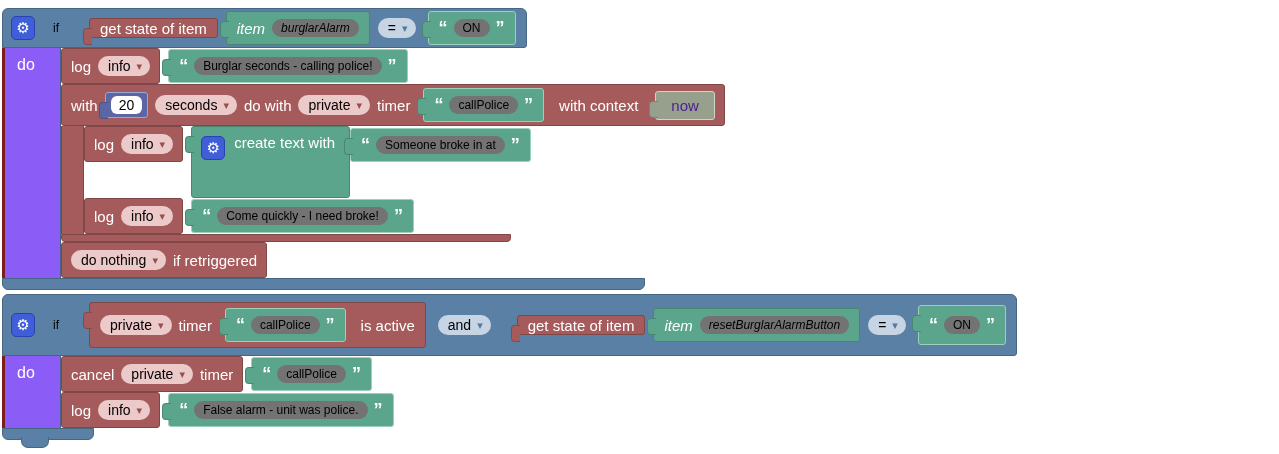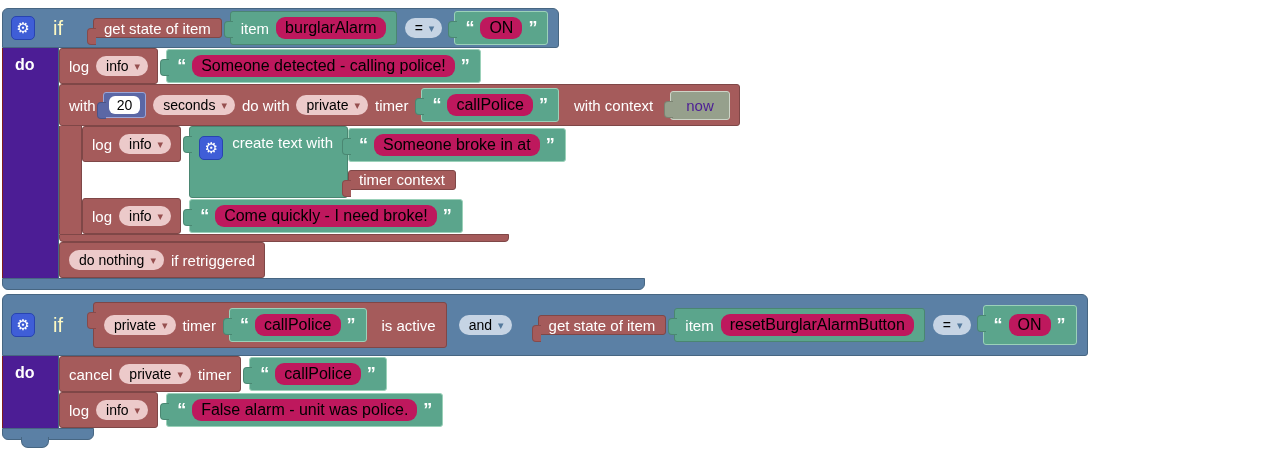--- a/index.html
+++ b/index.html
@@ -11,22 +11,22 @@
   
   .hdr{
     display:flex;align-items:center;background:#5b80a5;
     border:1px solid #476682;border-radius:6px 6px 3px 0;
     width:fit-content;box-sizing:border-box;padding-right:10px;
   }
   .hdr1{height:40px}
   .hdr2{height:62px}
   .mid{display:flex;align-items:stretch}
   .spine{
-    width:55px;background:#4c1d95;border-left:1px solid #7f1d1d;
-    border-right:1px solid #476682;flex:0 0 auto;font-weight:bold;
+    width:55px;background:#8b5cf6;border-left:3px solid #7f1d1d;
+    border-right:1px solid #476682;flex:0 0 auto;
   }
   .dolbl{color:#fff;font-size:16px;padding:8px 0 0 12px}
   .stmts{display:flex;flex-direction:column;align-items:flex-start}
   .foot{
     background:#5b80a5;border:1px solid #476682;border-radius:0 0 6px 6px;
     height:12px;position:relative;box-sizing:border-box;
   }
   .foot .tab{
     position:absolute;left:18px;bottom:-9px;width:26px;height:10px;
     background:#5b80a5;border:1px solid #476682;border-top:none;
@@ -41,39 +41,39 @@
   }
   .core.tall{height:42px}
   .val-red{
     display:flex;align-items:center;gap:7px;padding:0 10px;
     background:#a55b5b;border:1px solid #7f4747;border-radius:3px;
     height:20px;box-sizing:border-box;position:relative;
   }
   .val-green{
     display:flex;align-items:center;gap:7px;padding:0 10px;
     background:#5ba58c;border:1px solid #4a8671;border-radius:3px;
-    height:34px;box-sizing:border-box;position:relative;
+    height:34px;box-sizing:border-box;position:relative;font-style:italic;
   }
   .str{
     display:flex;align-items:center;gap:6px;padding:0 10px;
     background:#5ba58c;border:1px solid #9bd1b9;border-radius:3px;
     height:34px;box-sizing:border-box;position:relative;
   }
   .bump::before{
     content:'';position:absolute;left:-7px;top:9px;width:8px;height:15px;
     background:inherit;border:1px solid rgba(0,0,0,.18);border-right:none;
     border-radius:4px 0 0 4px;
   }
   
   .lbl{color:#fff;font-size:15px;white-space:nowrap}
-  .iflbl{color:#fef9c3;font-size:20px}
+  .iflbl{color:#000000;font-size:12px}
   .q{color:#fff;font-size:18px;font-weight:bold;line-height:1}
   .fldg{
-    background:#be185d;border-radius:9px;padding:2px 9px;color:#000;
-    font-size:16px;white-space:nowrap;
+    background:#737373;border-radius:9px;padding:2px 9px;color:#000;
+    font-size:12px;white-space:nowrap;
   }
   .pill{
     border-radius:11px;padding:2px 8px 2px 10px;color:#000;font-size:14px;
     display:inline-flex;align-items:center;gap:6px;white-space:nowrap;
   }
   .pill-pink{background:#eccaca}
   .pill-pink .arr{color:#964f4f}
   .pill-blue{background:#c6d4e4}
   .pill-blue .arr{color:#54799c}
   .arr{font-size:11px;line-height:1}
@@ -152,21 +152,21 @@
       <div class="row">
         <div class="core">
           <span class="lbl">log</span>
           <span class="pill pill-pink">
             <span>info</span>
             <span class="arr">▾</span>
           </span>
         </div>
         <div class="str bump" style="margin-left:8px">
           <span class="q">“</span>
-          <span class="fldg">Someone detected - calling police!</span>
+          <span class="fldg">Burglar seconds - calling police!</span>
           <span class="q">”</span>
         </div>
       </div>
 
       <div>
         <div class="core tall">
           <span class="lbl">with</span>
           <span class="numwrap bump">
             <span class="numfld">20</span>
           </span>
@@ -209,25 +209,20 @@
                   <span class="lbl" style="">create text with</span>
                 </div>
                 <div class="create-vals">
                   <div class="h37">
                     <div class="str bump">
                       <span class="q">“</span>
                       <span class="fldg">Someone broke in at</span>
                       <span class="q">”</span>
                     </div>
                   </div>
-                  <div class="h37">
-                    <div class="val-red bump">
-                      <span class="lbl">timer context</span>
-                    </div>
-                  </div>
                 </div>
               </div>
             </div>
 
             <div class="row">
               <div class="core">
                 <span class="lbl">log</span>
                 <span class="pill pill-pink">
                   <span>info</span>
                   <span class="arr">▾</span>

